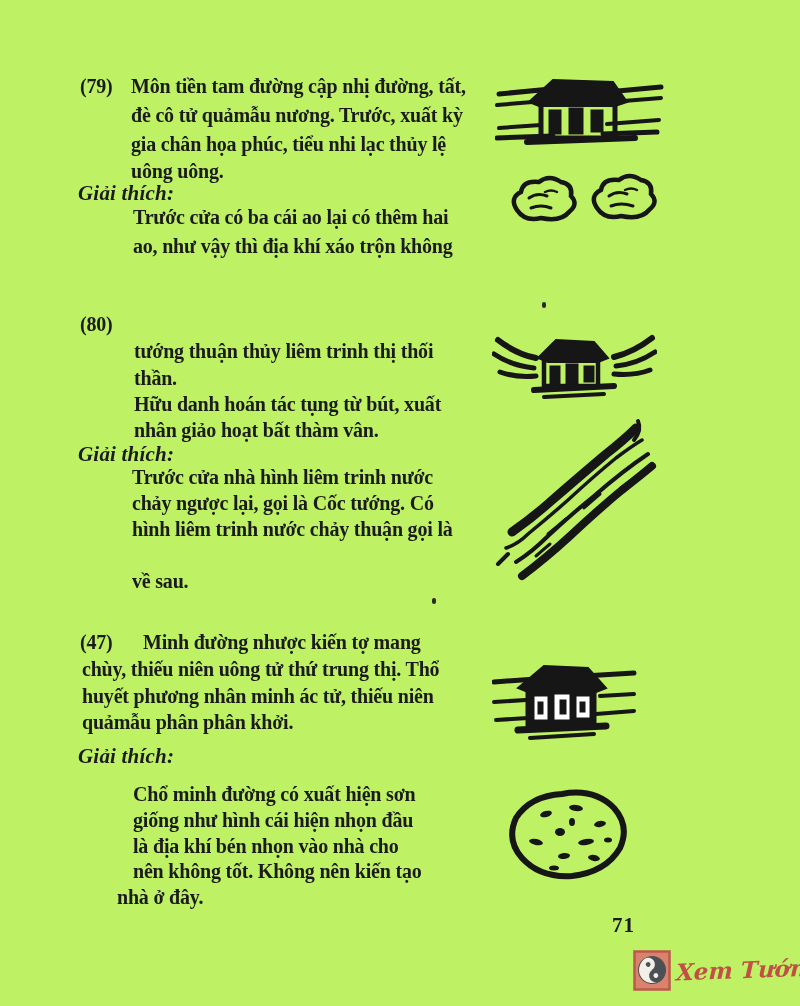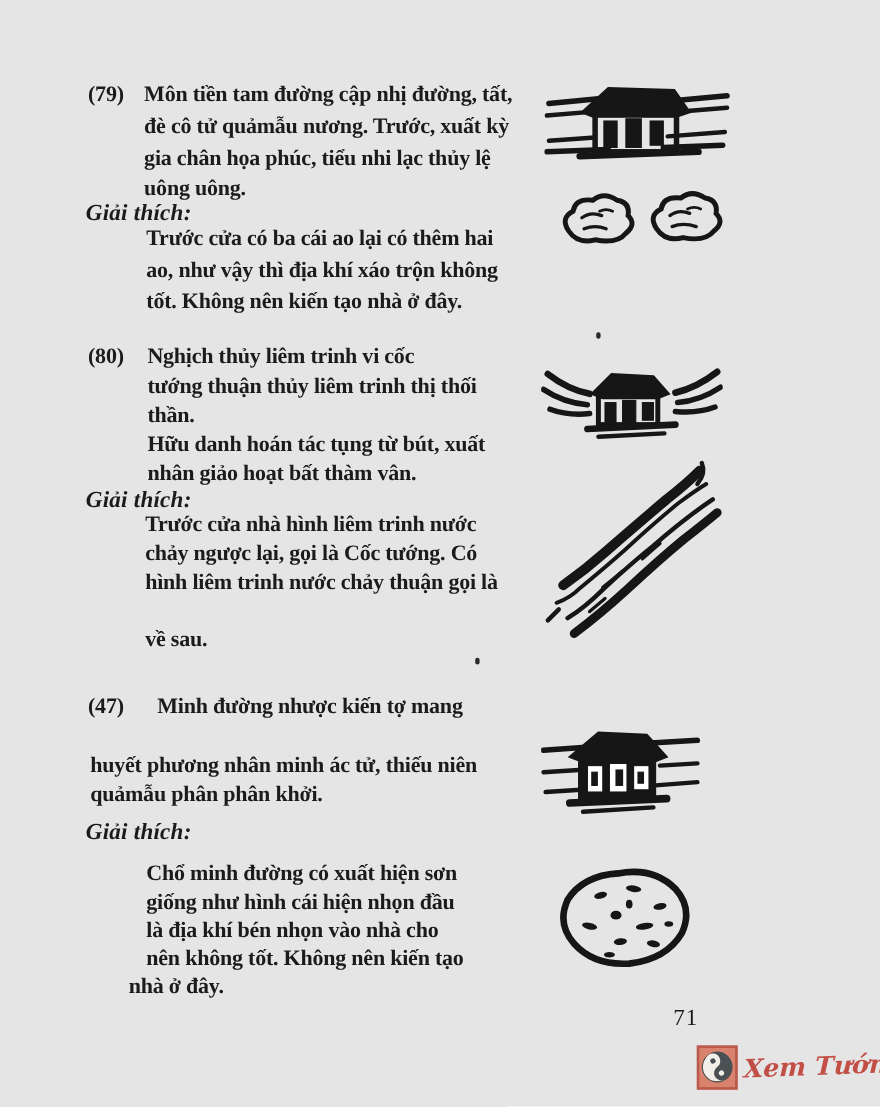--- a/index.html
+++ b/index.html
@@ -1,19 +1,19 @@
 <!DOCTYPE html>
 <html><head>
 <meta charset="utf-8">
 <style>
   html,body{margin:0;padding:0;background:#ffffff;}
   .page{
     position:relative;
     width:800px;height:1006px;
-    background:#e5e5e5;
+    background:#bef264;
     font-family:"Liberation Serif",serif;
     color:#1b1b1b;
     overflow:hidden;
   }
   .t{
     position:absolute;
     white-space:nowrap;
     font-size:20px;
     font-weight:700;
     letter-spacing:-0.2px;
@@ -23,21 +23,21 @@
     position:absolute;
     white-space:nowrap;
     font-size:21px;
     font-style:italic;
     font-weight:600;
     letter-spacing:0.2px;
   }
   .ill{position:absolute;}
   .ill svg{display:block;}
   .speck{position:absolute;width:4px;height:6px;background:#2a2a2a;border-radius:2px;}
-  .pagenum{position:absolute;font-size:21px;font-weight:400;letter-spacing:1px;}
+  .pagenum{position:absolute;font-size:21px;font-weight:700;letter-spacing:1px;}
   .wm-text{
     position:absolute;
     font-family:"DejaVu Serif",serif;
     font-style:italic;
     font-weight:700;
     font-size:23px;
     color:#c24f45;
     transform:rotate(-2deg) skewX(-4deg);
     white-space:nowrap;
   }
@@ -48,21 +48,20 @@
 <div class="page">
 
   <div class="t" style="left:80px;top:75px">(79)</div>
   <div class="t" style="left:131px;top:75px">Môn tiền tam đường cập nhị đường, tất,</div>
   <div class="t" style="left:131px;top:104px">đè cô tử quảmẫu nương. Trước, xuất kỳ</div>
   <div class="t" style="left:131px;top:133px">gia chân họa phúc, tiểu nhi lạc thủy lệ</div>
   <div class="t" style="left:131px;top:160px">uông uông.</div>
   <div class="gt" style="left:78px;top:181px">Giải thích:</div>
   <div class="t" style="left:133px;top:206px">Trước cửa có ba cái ao lại có thêm hai</div>
   <div class="t" style="left:133px;top:235px">ao, như vậy thì địa khí xáo trộn không</div>
-  <div class="t" style="left:133px;top:263px">tốt. Không nên kiến tạo nhà ở đây.</div>
 
   <div class="ill" style="left:495px;top:74px">
     <svg width="170" height="80" viewBox="0 0 170 80">
       <g stroke="#161616" fill="none" stroke-linecap="round">
         <path d="M4 20 L56 15" stroke-width="5"></path>
         <path d="M2 31 L50 27" stroke-width="4"></path>
         <path d="M4 54 L46 51" stroke-width="4"></path>
         <path d="M2 64 L58 62" stroke-width="5"></path>
         <path d="M112 18 L166 13" stroke-width="5"></path>
         <path d="M116 28 L166 24" stroke-width="4"></path>
@@ -87,21 +86,20 @@
         <path d="M40 24 q6 -3 12 0" stroke-width="2.5"></path>
         <path d="M92 40 Q84 28 96 22 Q98 10 114 12 Q124 4 136 12 Q148 14 146 26 Q154 34 144 42 Q136 52 116 48 Q100 52 92 40 Z" stroke-width="4.5"></path>
         <path d="M104 28 q8 -6 18 -2" stroke-width="3"></path>
         <path d="M106 38 q10 -4 22 0" stroke-width="3"></path>
         <path d="M120 22 q6 -3 12 0" stroke-width="2.5"></path>
       </g>
     </svg>
   </div>
 
   <div class="t" style="left:80px;top:313px">(80)</div>
-  <div class="t" style="left:134px;top:313px">Nghịch thủy liêm trinh vi cốc</div>
   <div class="t" style="left:134px;top:340px">tướng thuận thủy liêm trinh thị thối</div>
   <div class="t" style="left:134px;top:367px">thần.</div>
   <div class="t" style="left:134px;top:393px">Hữu danh hoán tác tụng từ bút, xuất</div>
   <div class="t" style="left:134px;top:419px">nhân giảo hoạt bất thàm vân.</div>
   <div class="gt" style="left:78px;top:442px">Giải thích:</div>
   <div class="t" style="left:132px;top:466px">Trước cửa nhà hình liêm trinh nước</div>
   <div class="t" style="left:132px;top:492px">chảy ngược lại, gọi là Cốc tướng. Có</div>
   <div class="t" style="left:132px;top:518px">hình liêm trinh nước chảy thuận gọi là</div>
   <div class="t" style="left:132px;top:570px">về sau.</div>
 
@@ -136,20 +134,21 @@
         <path d="M60 118 q10 -8 18 -15" stroke-width="3"></path>
         <path d="M96 92 q10 -9 16 -14" stroke-width="3"></path>
         <path d="M48 140 q8 -7 14 -12" stroke-width="3"></path>
         <path d="M10 148 q6 -6 10 -10" stroke-width="4"></path>
       </g>
     </svg>
   </div>
 
   <div class="t" style="left:80px;top:631px">(47)</div>
   <div class="t" style="left:143px;top:631px">Minh đường nhược kiến tợ mang</div>
+  <div class="t" style="left:82px;top:658px">chùy, thiếu niên uông tử thứ trung thị. Thổ</div>
   <div class="t" style="left:82px;top:685px">huyết phương nhân minh ác tử, thiếu niên</div>
   <div class="t" style="left:82px;top:711px">quảmẫu phân phân khởi.</div>
   <div class="gt" style="left:78px;top:744px">Giải thích:</div>
   <div class="t" style="left:133px;top:783px">Chổ minh đường có xuất hiện sơn</div>
   <div class="t" style="left:133px;top:809px">giống như hình cái hiện nhọn đầu</div>
   <div class="t" style="left:133px;top:835px">là địa khí bén nhọn vào nhà cho</div>
   <div class="t" style="left:133px;top:860px">nên không tốt. Không nên kiến tạo</div>
   <div class="t" style="left:117px;top:886px">nhà ở đây.</div>
 
   <div class="ill" style="left:492px;top:662px">

